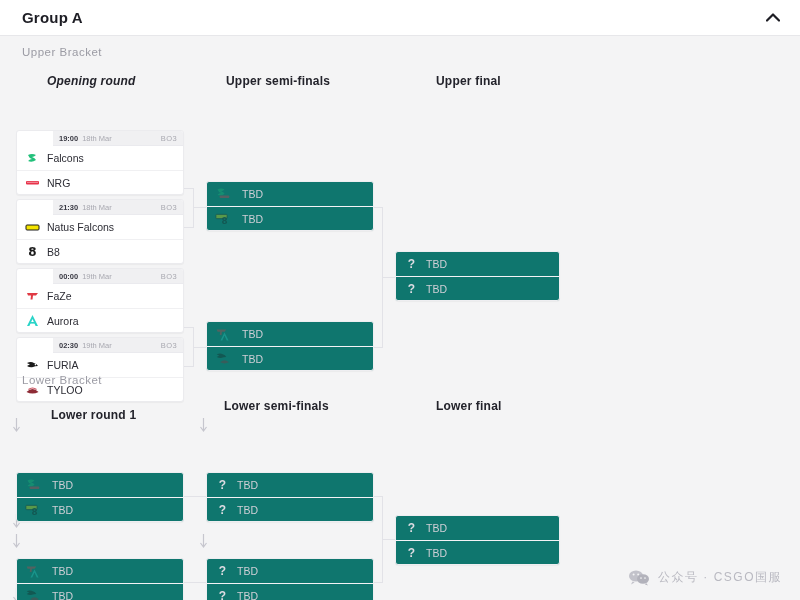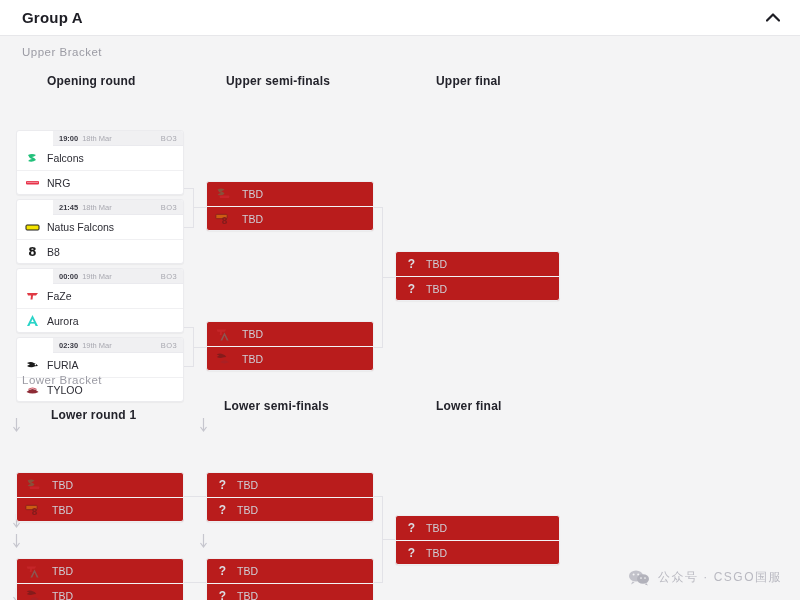--- a/index.html
+++ b/index.html
@@ -48,21 +48,21 @@
     font-size:10.5px;color:#2c2c34;
   }
   .team-row + .team-row{border-top:1px solid #f0f0f2;}
   .team-logo{
     width:15px;height:15px;margin-right:7px;flex:0 0 15px;
     display:flex;align-items:center;justify-content:center;position:relative;
   }
   .team-logo svg{display:block;}
   .team-name{white-space:nowrap;overflow:hidden;text-overflow:ellipsis;}
   
-  .match.tbd{background:#b91c1c;border-color:#eeeef1;}
+  .match.tbd{background:#0f766e;border-color:#eeeef1;}
   .match.tbd .team-row{color:#cfcfd6;}
   .match.tbd .team-row + .team-row{border-top:1px solid #f3f3f6;}
   .logo-ghost{opacity:.32;}
   .logo-stack{width:20px;flex:0 0 20px;position:relative;height:17px;}
   .logo-stack .l1{position:absolute;left:0;top:0;}
   .logo-stack .l2{position:absolute;left:4px;top:5px;}
   .qmark{
     font-size:12px;color:#dcdce2;font-weight:bold;line-height:1;
   }
   
@@ -90,21 +90,21 @@
     <svg width="14" height="9" viewBox="0 0 14 9" aria-hidden="true">
       <path d="M1 7.5 L7 1.5 L13 7.5" fill="none" stroke="#1d1d24" stroke-width="2.2" stroke-linecap="round" stroke-linejoin="round"></path>
     </svg>
   </div>
 </div>
 
 <div class="bracket-canvas">
 
   <div class="bracket-label" style="left:22px;top:10px;">Upper Bracket</div>
 
-  <div class="round-title" style="left:47px;top:38px;">Opening round</div>
+  <div class="round-title" style="left:47px;top:38px;font-style:italic;">Opening round</div>
   <div class="round-title" style="left:226px;top:38px;">Upper semi-finals</div>
   <div class="round-title" style="left:436px;top:38px;">Upper final</div>
 
   <div class="conn conn-h" style="left:183px;top:152px;width:10px;"></div>
   <div class="conn conn-h" style="left:183px;top:191px;width:10px;"></div>
   <div class="conn conn-v" style="left:193px;top:152px;height:40px;"></div>
   <div class="conn conn-h" style="left:193px;top:171px;width:15px;"></div>
 
   <div class="conn conn-h" style="left:183px;top:291px;width:10px;"></div>
   <div class="conn conn-h" style="left:183px;top:330px;width:10px;"></div>
@@ -136,21 +136,21 @@
             <rect x="1" y="6" width="13" height="3.6" rx="1" fill="#e8334a"></rect>
             <rect x="2" y="6.8" width="11" height="1" fill="#fff" opacity=".5"></rect>
           </svg>
       </span>
       <span class="team-name">NRG</span>
     </div>
   </div>
 
   <div class="match" style="left:16px;top:163px;">
     <div class="match-meta">
-      <span class="meta-time">21:45</span>
+      <span class="meta-time">21:30</span>
       <span class="meta-date">18th Mar</span>
       <span class="meta-bo">BO3</span>
     </div>
     <div class="team-row">
       <span class="team-logo">
         <svg width="15" height="15" viewBox="0 0 15 15">
             <rect x="1" y="5" width="13" height="5" rx="1" fill="#f5e400" stroke="#1b1b1b" stroke-width="1"></rect>
           </svg>
       </span>
       <span class="team-name">Natus Falcons</span>

